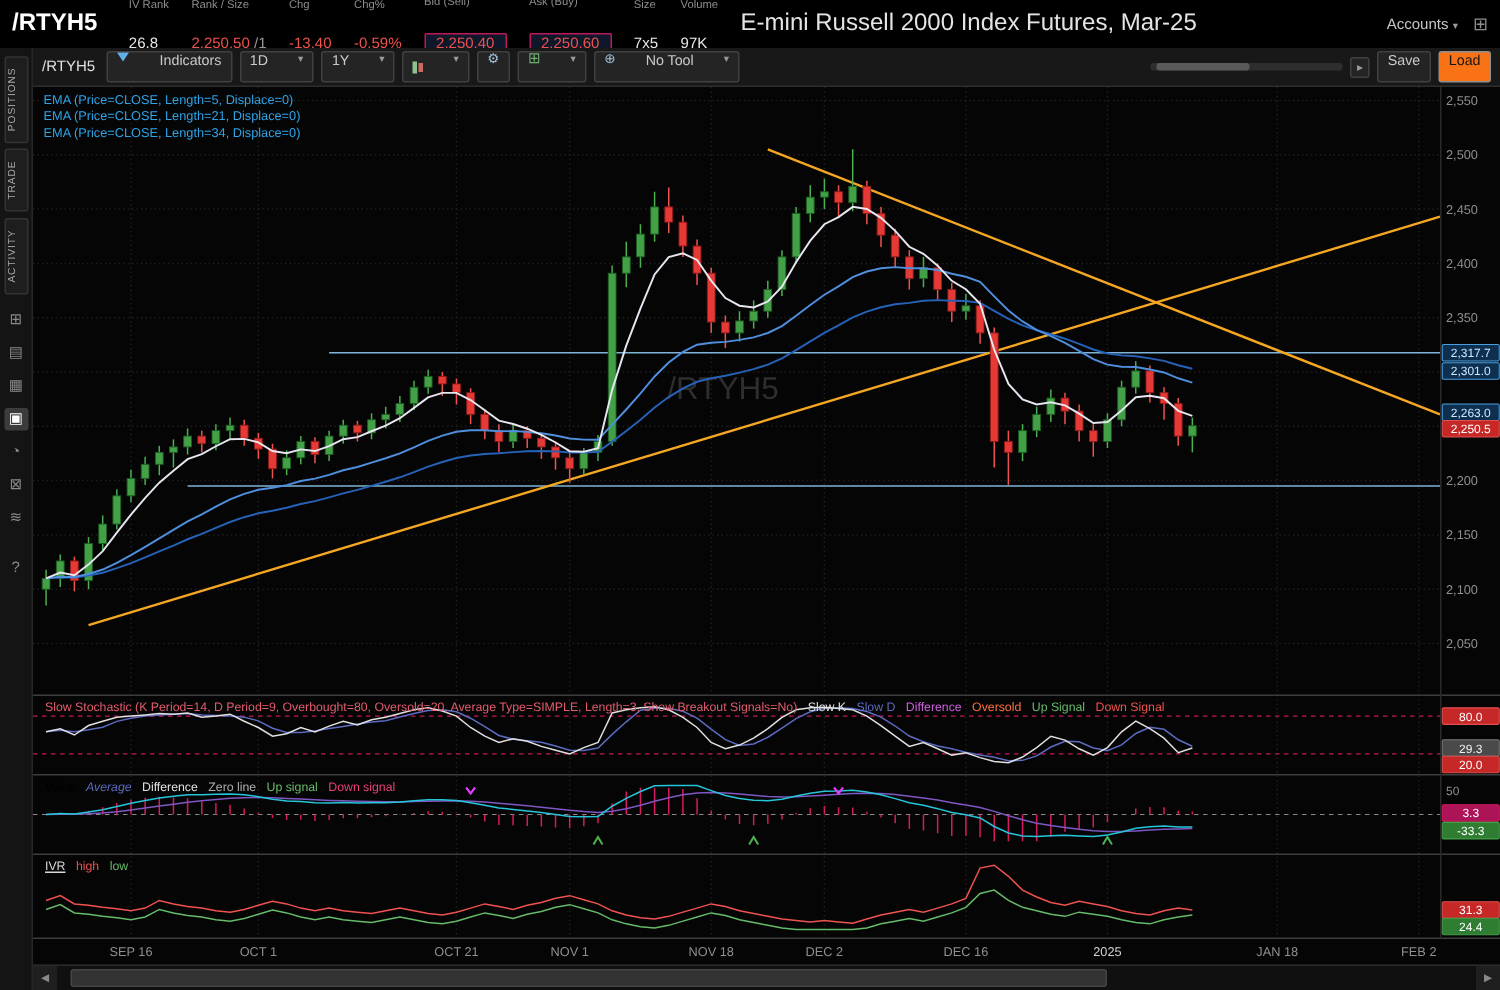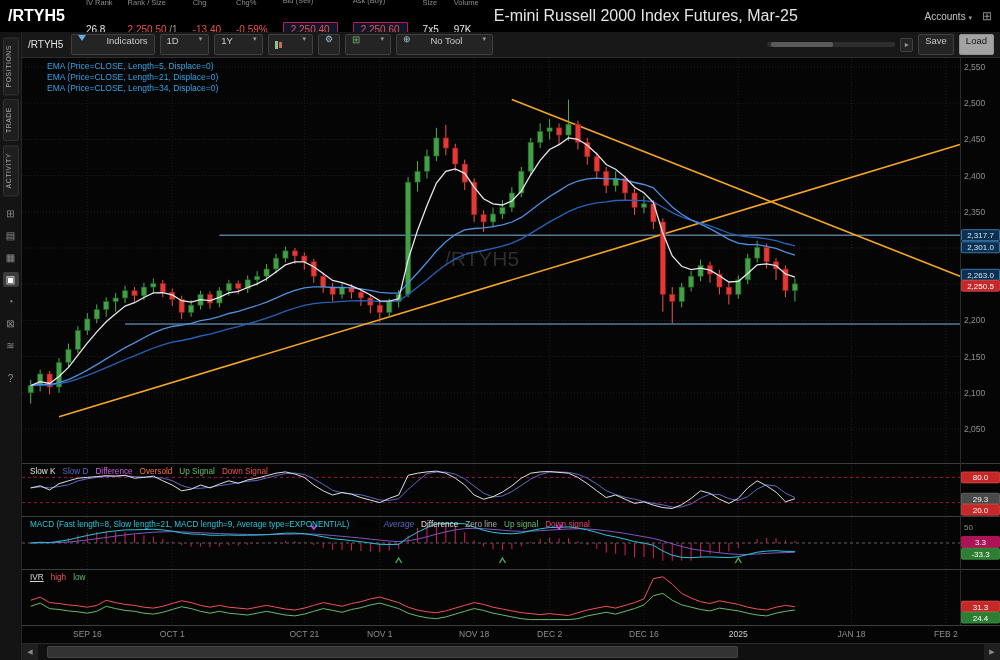--- a/index.html
+++ b/index.html
@@ -30,25 +30,25 @@
   .ticon{font-size:9px;line-height:1;color:#9fc0d8}
   .gicon{font-size:10px;line-height:1;color:#6fae6f}
   .funnel{width:0;height:0;border-left:4px solid transparent;border-right:4px solid transparent;border-top:6px solid #62b0e8}
   .cndl{display:flex;gap:1px;align-items:center}
   .cndl i{display:block;width:3px;height:8px;background:#8fbf8f}
   .cndl i:last-child{height:6px;background:#c96a62}
   .spacer{flex:1}
   .zoomtrack{width:128px;height:5px;background:#2e2e2e;border-radius:2px;position:relative}
   .zoomthumb{position:absolute;left:4px;top:0;height:5px;width:62px;background:#5a5a5a;border-radius:2px}
   .zbtn{width:13px;height:14px;display:flex;align-items:center;justify-content:center;color:#9a9a9a;font-size:8px;background:#242424;border:1px solid #404040;border-radius:2px}
-  .load{background:#a3a3a3;color:#151515;border-color:#8f8f8f}
+  .load{background:#f97316;color:#151515;border-color:#8f8f8f}
   
   .chart-wrap{position:absolute;left:22px;top:58px;width:978px;height:585px;background:#050505}
   svg text{font-family:"Liberation Sans",sans-serif}
-  .ema-labels{position:absolute;left:25px;top:3px;display:flex;flex-direction:column;gap:1px;font-size:8.5px}
+  .ema-labels{position:absolute;left:7px;top:3px;display:flex;flex-direction:column;gap:1px;font-size:8.5px}
   .panel-legend{position:absolute;display:flex;gap:7px;font-size:8.2px;white-space:nowrap;align-items:center}
   #stoch-legend{left:8px;top:409px}
   #macd-legend{left:8px;top:462px}
   #ivr-legend{left:8px;top:515px}
   
   .hscroll{position:absolute;left:22px;top:643px;width:978px;height:17px;background:#161616;border-top:1px solid #2a2a2a;display:flex;align-items:center}
   .harrow{width:16px;height:100%;display:flex;align-items:center;justify-content:center;color:#8a8a8a;font-size:7px;background:#1f1f1f}
   .htrack{flex:1;height:100%;position:relative;background:#101010}
   .hthumb{position:absolute;left:1%;top:2px;bottom:2px;width:73%;background:#333;border-radius:2px;border:1px solid #454545}
 </style>
@@ -514,30 +514,30 @@
         </g>
       </svg>
 
     <div class="ema-labels">
       <div style="color: rgb(47, 164, 231);">EMA (Price=CLOSE, Length=5, Displace=0)</div>
       <div style="color: rgb(47, 164, 231);">EMA (Price=CLOSE, Length=21, Displace=0)</div>
       <div style="color: rgb(47, 164, 231);">EMA (Price=CLOSE, Length=34, Displace=0)</div>
     </div>
 
     <div class="panel-legend" id="stoch-legend">
+      <span style="color: rgb(226, 93, 110);">Slow Stochastic (K Period=14, D Period=9, Overbought=80, Oversold=20, Average Type=SIMPLE, Length=3, Show Breakout Signals=No)</span>
       <span style="color: rgb(224, 224, 224);">Slow K</span>
       <span style="color: rgb(92, 107, 192);">Slow D</span>
       <span style="color: rgb(206, 96, 224);">Difference</span>
       <span style="color: rgb(255, 112, 67);">Oversold</span>
       <span style="color: rgb(102, 187, 106);">Up Signal</span>
       <span style="color: rgb(239, 83, 80);">Down Signal</span>
     </div>
 
     <div class="panel-legend" id="macd-legend">
-      <span style="color: rgb(38, 198, 218);">MACD (Fast length=8, Slow length=21, MACD length=9, Average type=EXPONENTIAL)</span>
       <span>Value</span>
       <span style="color: rgb(92, 107, 192); font-style: italic;">Average</span>
       <span style="color: rgb(224, 224, 224); text-align: right;">Difference</span>
       <span style="color: rgb(176, 176, 176);">Zero line</span>
       <span style="color: rgb(102, 187, 106);">Up signal</span>
       <span style="color: rgb(236, 64, 122);">Down signal</span>
     </div>
 
     <div class="panel-legend" id="ivr-legend">
       <span style="color: rgb(216, 216, 216); text-decoration: underline;">IVR</span>

